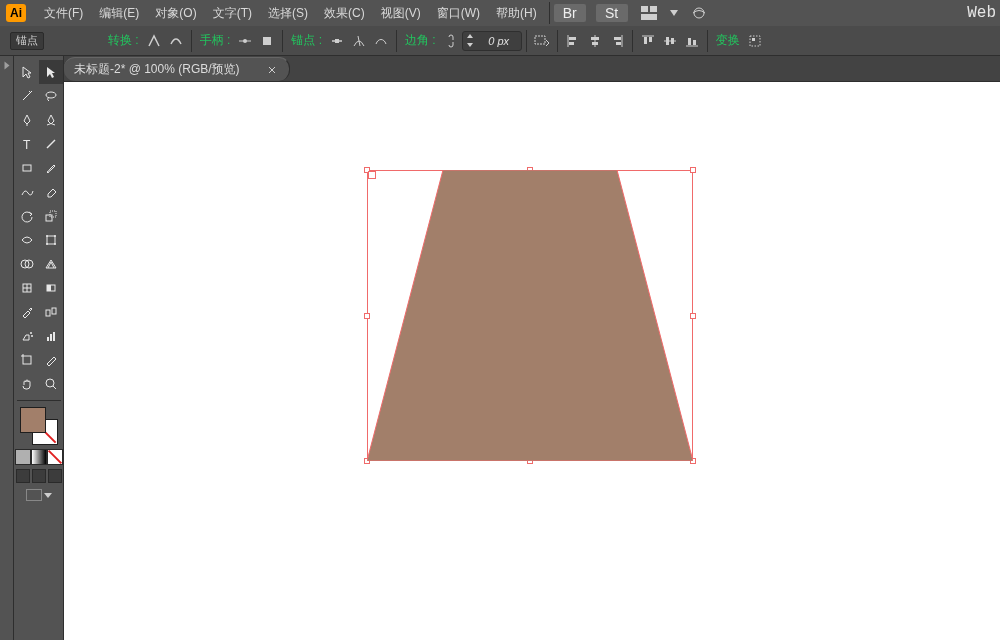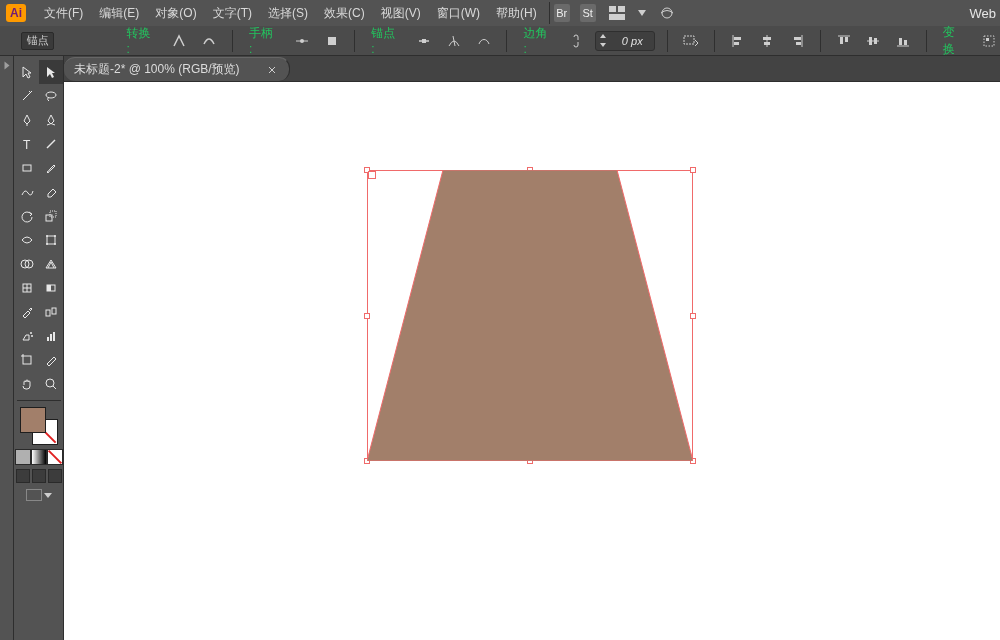--- a/index.html
+++ b/index.html
@@ -1,30 +1,30 @@
 <!DOCTYPE html>
 <html><head>
 <meta charset="utf-8">
 <style>
 * { margin: 0; padding: 0; box-sizing: border-box; font-family: "Microsoft YaHei", Arial, sans-serif; }
 html, body { width: 1000px; height: 640px; overflow: hidden; background: #4a4a4a; }
 .app { width: 1000px; height: 640px; display: flex; flex-direction: column; }
 
 
 .menubar { height: 26px; background: #535353; display: flex; align-items: center; padding-left: 6px; color: #d9d9d9; font-size: 12px; }
-.ai-logo { width: 20px; height: 18px; background: #ff9a00; border-radius: 3px; color: #701a75; font-weight: bold; font-size: 12px; display: flex; align-items: center; justify-content: center; margin-right: 10px; }
+.ai-logo { width: 20px; height: 18px; background: #ff9a00; border-radius: 3px; color: #000000; font-weight: bold; font-size: 12px; display: flex; align-items: center; justify-content: center; margin-right: 10px; }
 .menubar .menu-item { padding: 0 8px; height: 100%; display: flex; align-items: center; cursor: default; }
 .menubar .spacer { flex: 1; }
 .menubar .right-icons { display: flex; align-items: center; gap: 10px; padding-right: 6px; }
-.sq-btn { width: 16px; height: 18px; background: #6a6a6a; color: #eee; font-size: 11px; display: flex; align-items: center; justify-content: center; border-radius: 2px; }
+.sq-btn { width: 32px; height: 18px; background: #6a6a6a; color: #eee; font-size: 14px; display: flex; align-items: center; justify-content: center; border-radius: 2px; }
 .tri-down { width: 0; height: 0; border-left: 4px solid transparent; border-right: 4px solid transparent; border-top: 6px solid #cfcfcf; }
-.web-label { color: #e6e6e6; font-size: 13px; padding: 0 4px; }
-
-
-.controlbar { height: 30px; background: #4b4b4b; border-bottom: 1px solid #2e2e2e; display: flex; align-items: center; color: #cfcfcf; font-size: 12px; padding-left: 21px; gap: 8px; position: relative; }
+.web-label { color: #e6e6e6; font-size: 16px; padding: 0 4px; font-family: Liberation Mono, monospace; }
+
+
+.controlbar { height: 30px; background: #4b4b4b; border-bottom: 1px solid #2e2e2e; display: flex; align-items: center; color: #cfcfcf; font-size: 12px; padding-left: 10px; gap: 0; position: relative; }
 .cb-label { color: #22c55e; padding: 0 4px; }
 .cb-sep { width: 1px; height: 22px; background: #2f2f2f; margin: 0 4px; }
 .cb-icon { width: 22px; height: 22px; display: flex; align-items: center; justify-content: center; color: #cfcfcf; }
 .cb-icon svg { display: block; }
 .corner-field { display: flex; align-items: center; border: 1px solid #2f2f2f; height: 20px; background: #3f3f3f; border-radius: 3px; }
 .corner-field .stepper { width: 14px; display: flex; flex-direction: column; }
 .corner-field .stepper div { height: 9px; display: flex; align-items: center; justify-content: center; }
 .corner-field .stepper div::before { content: ""; width: 0; height: 0; border-left: 3px solid transparent; border-right: 3px solid transparent; }
 .corner-field .stepper .up::before { border-bottom: 4px solid #cfcfcf; }
 .corner-field .stepper .dn::before { border-top: 4px solid #cfcfcf; }

